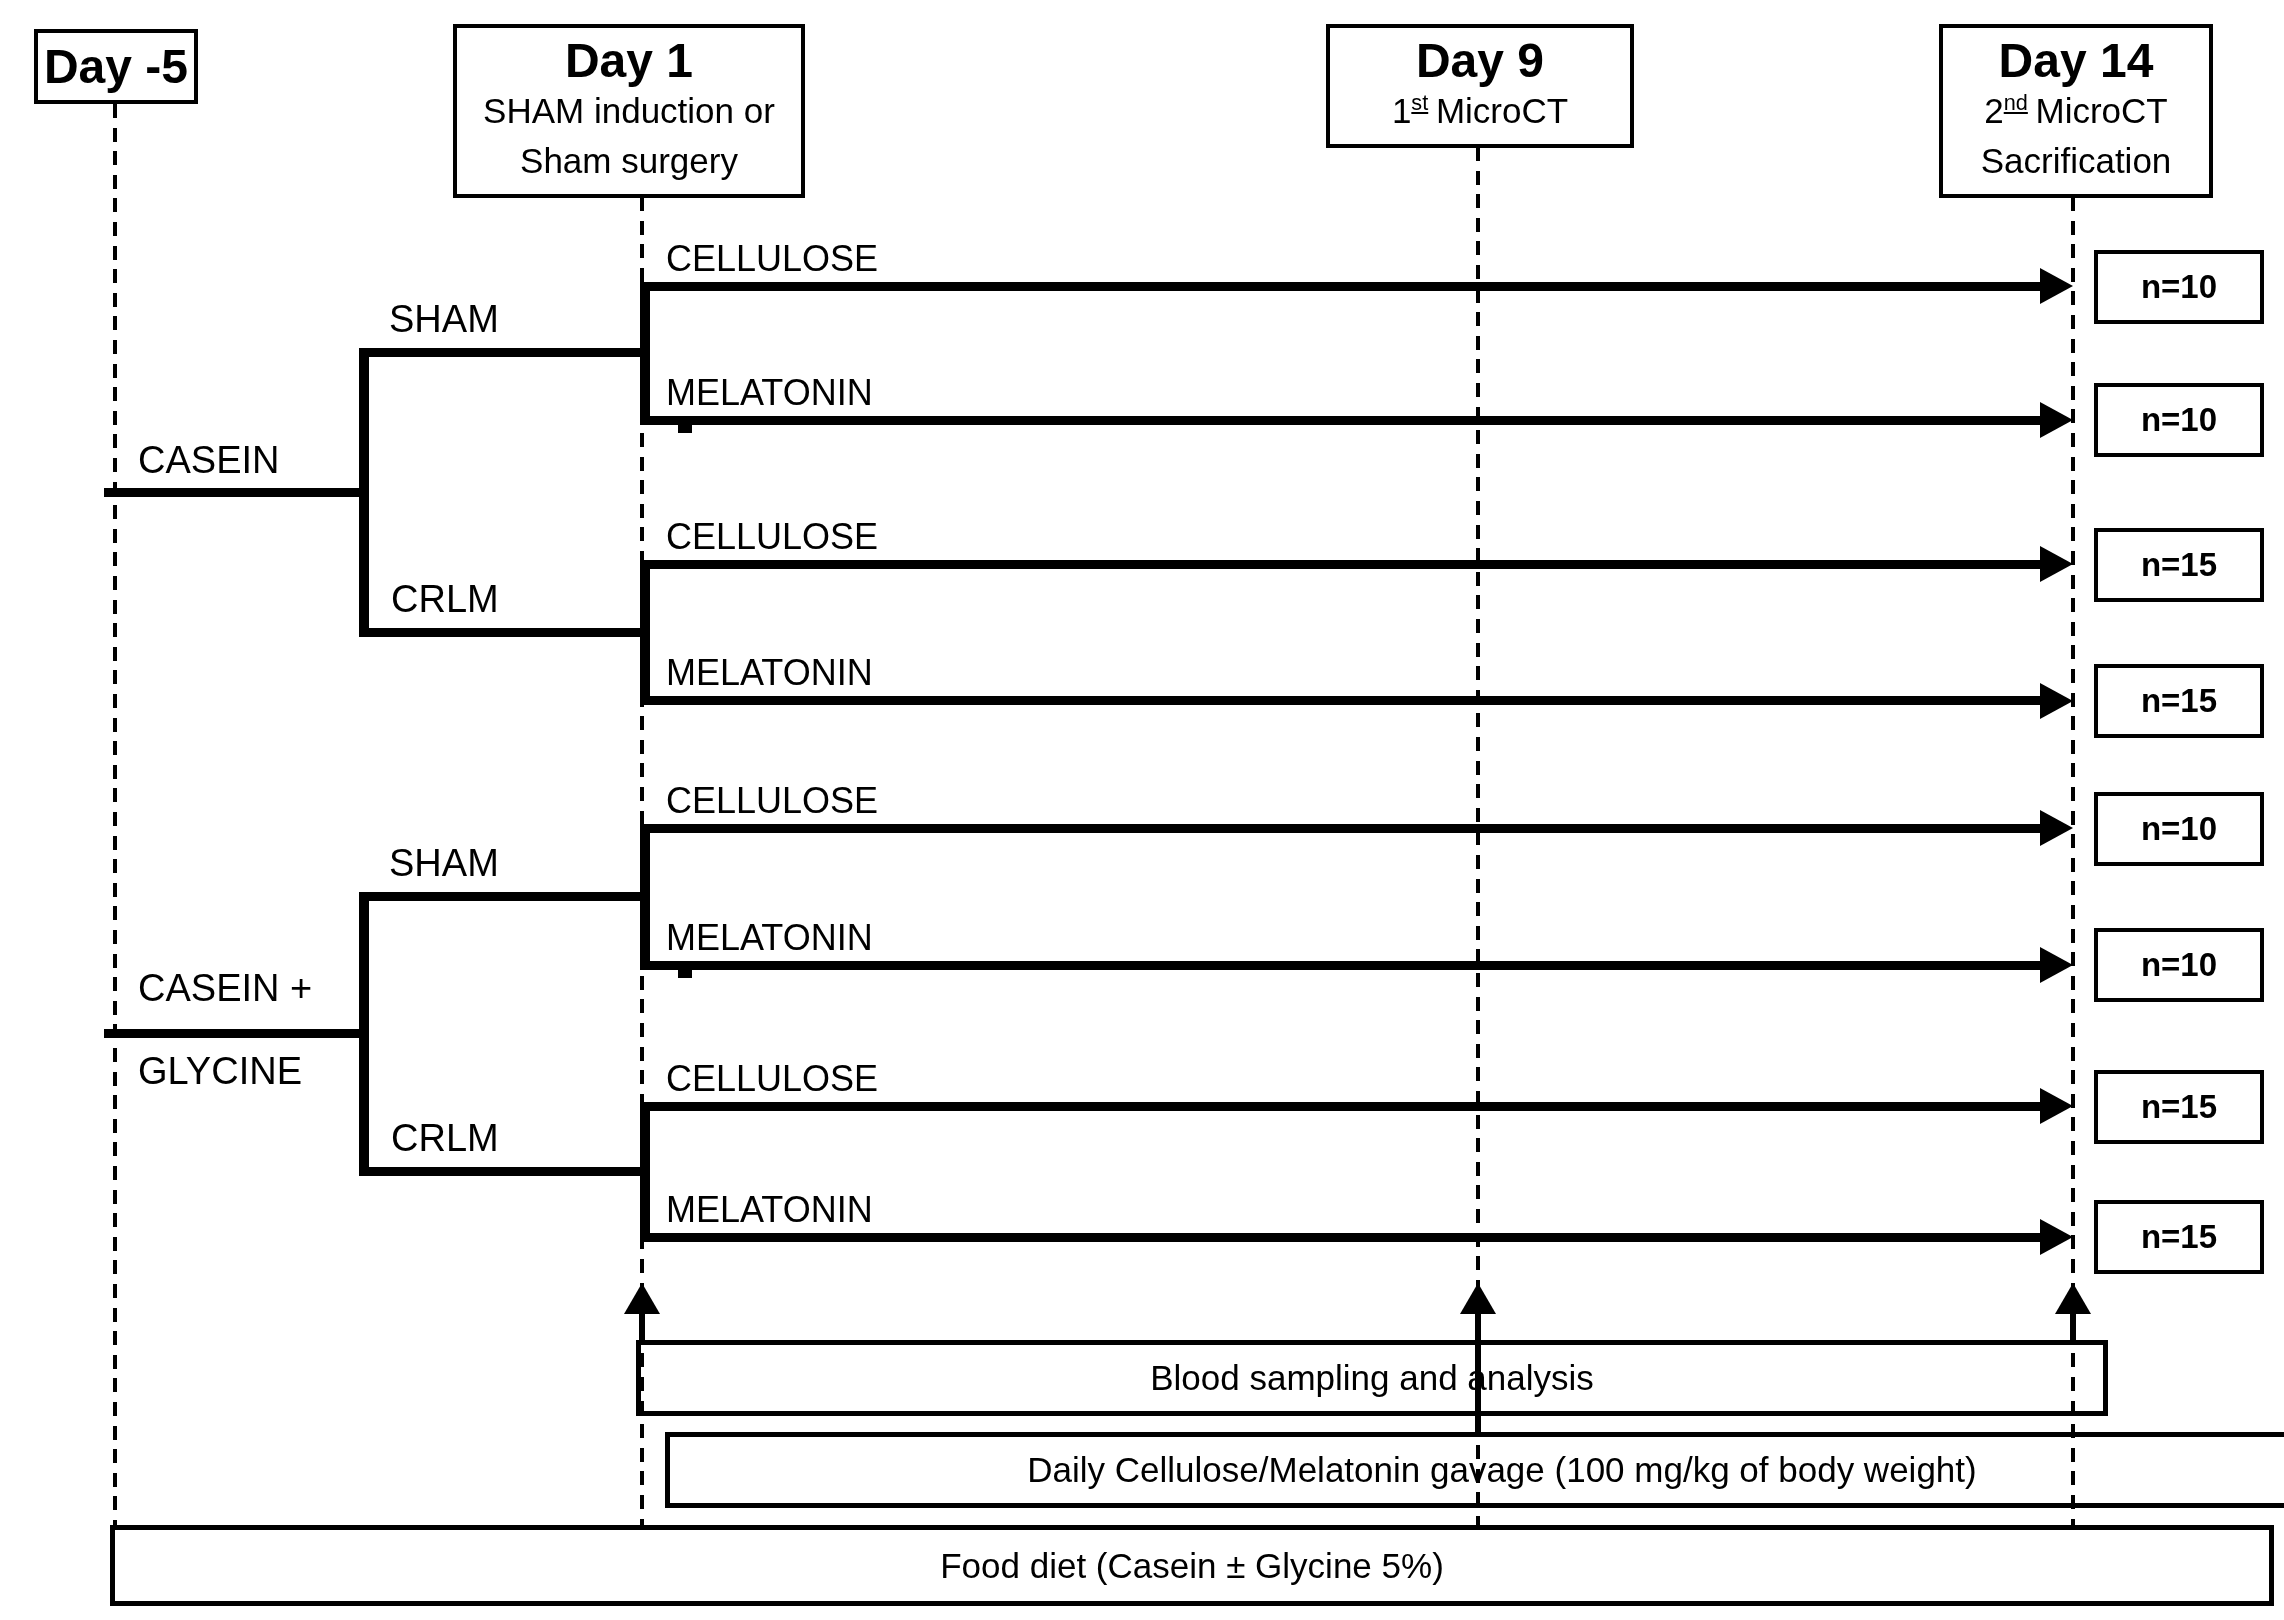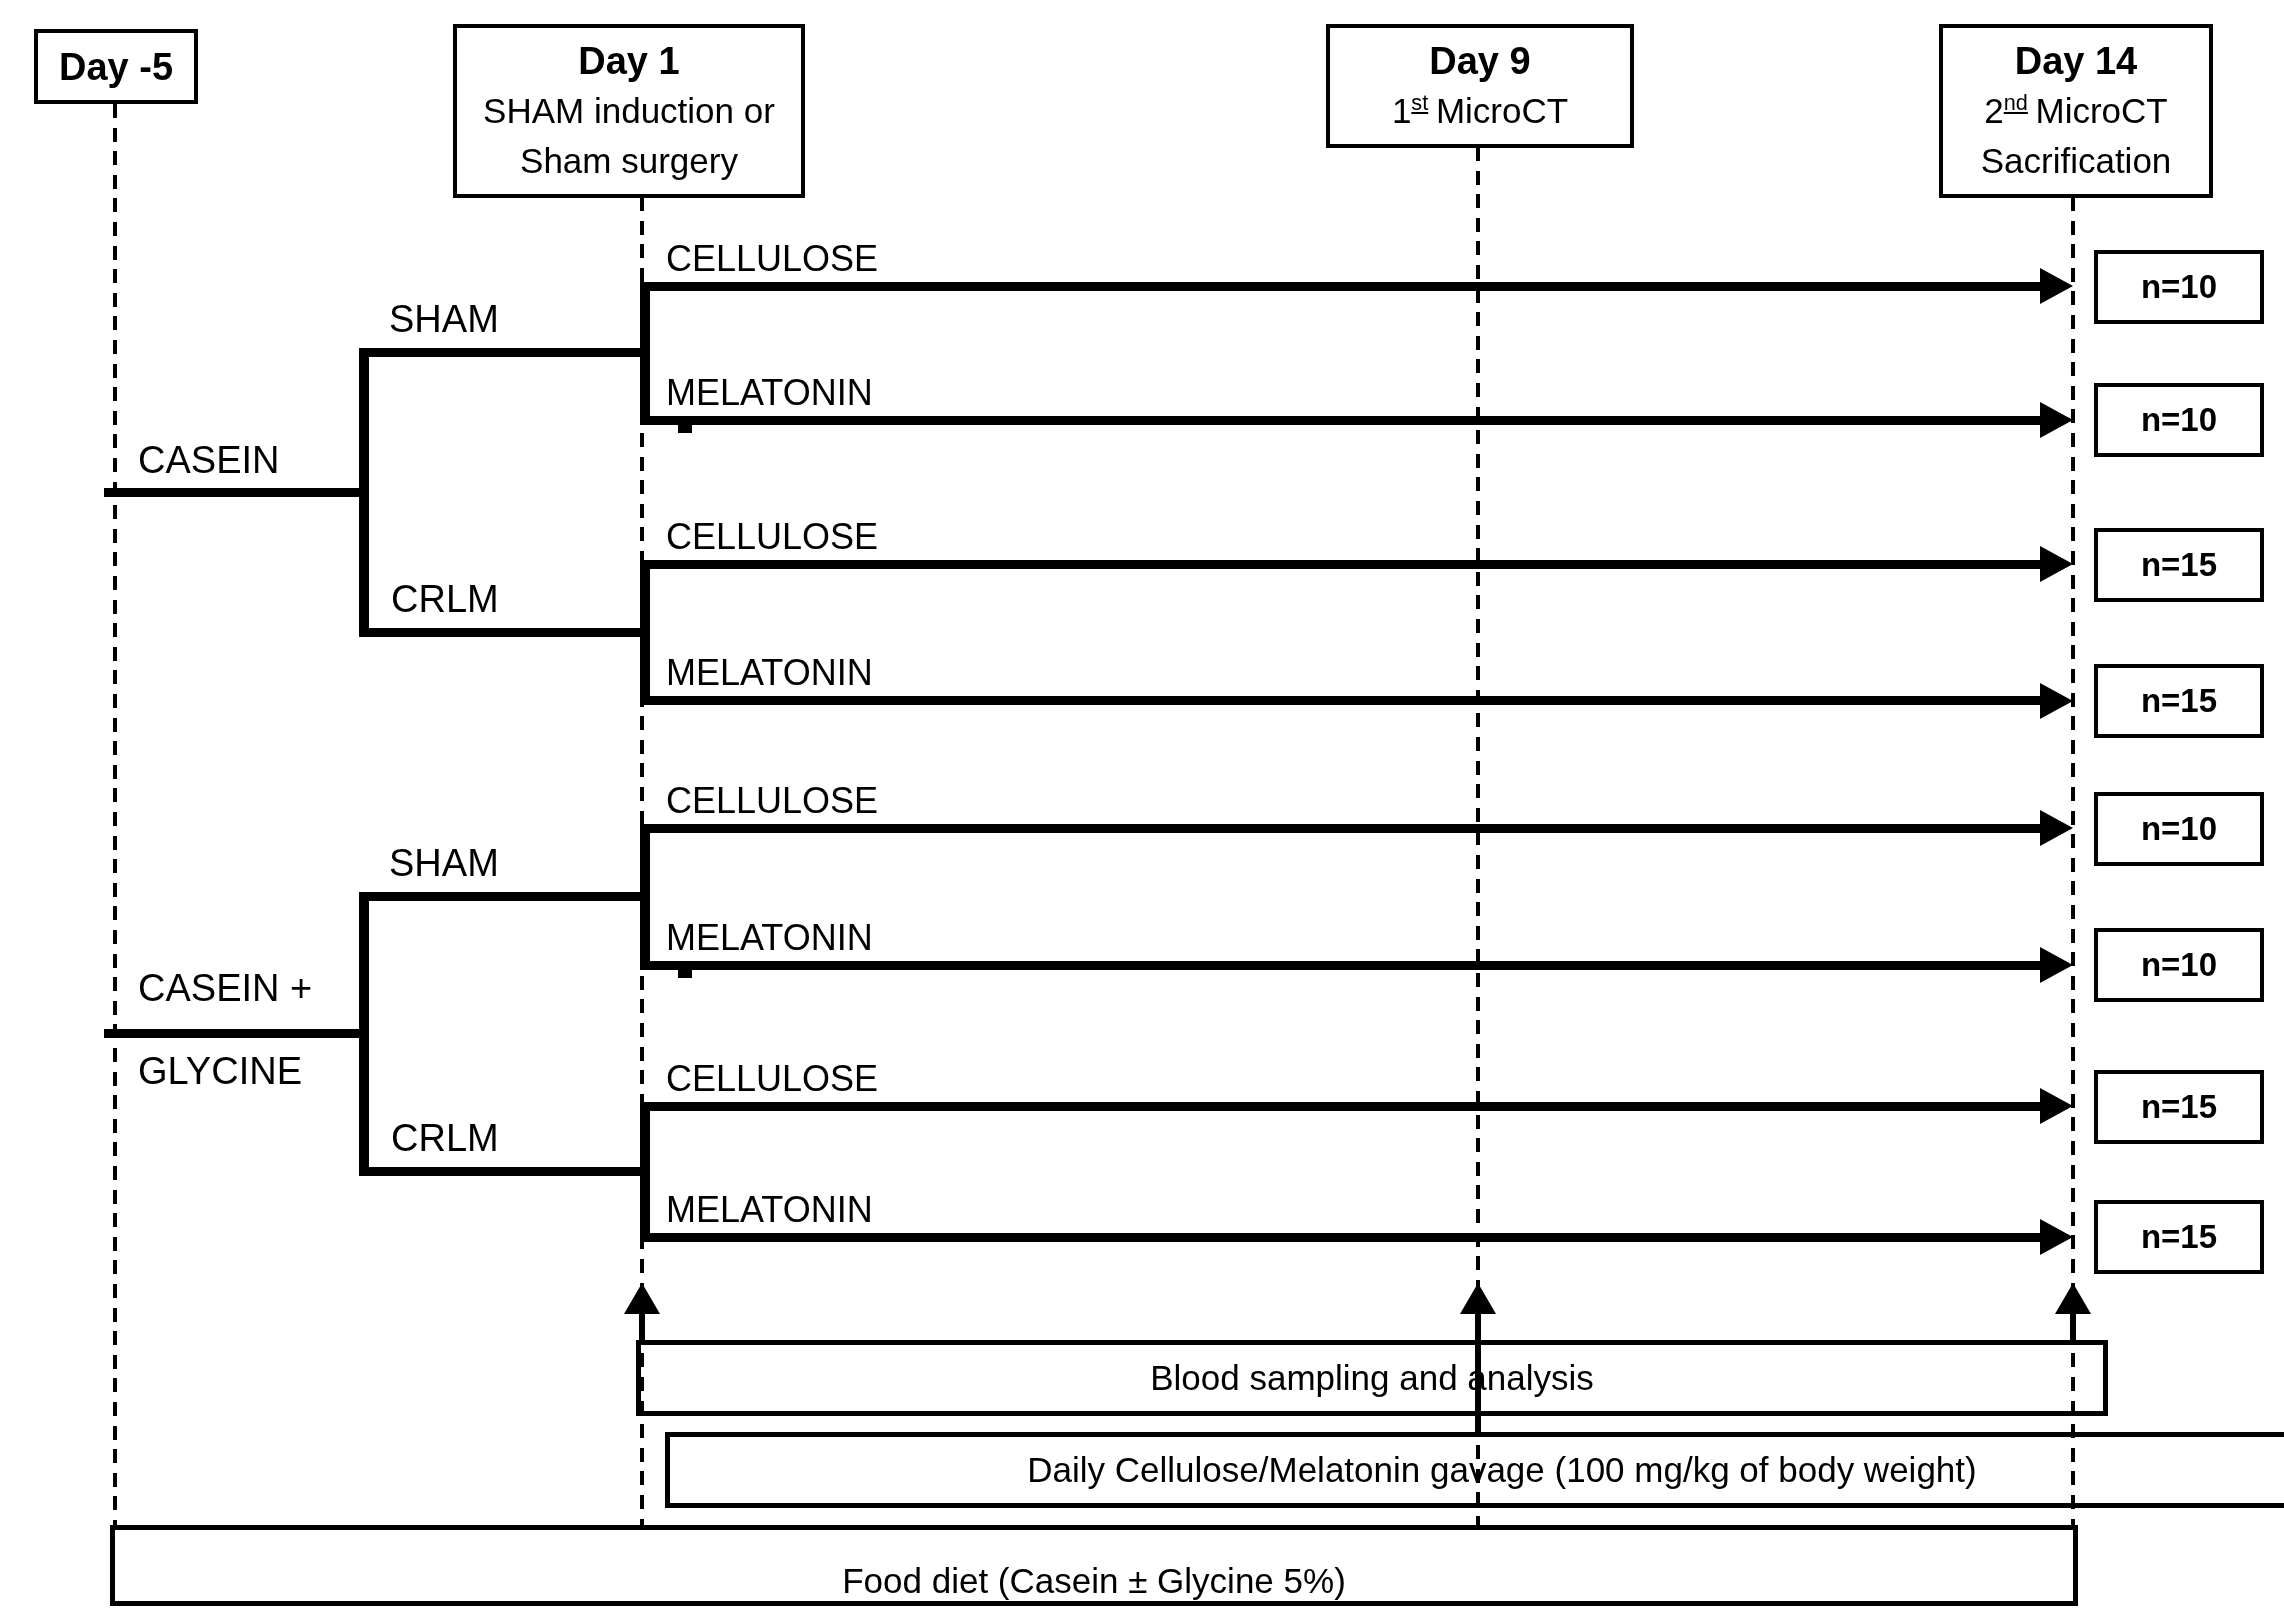--- a/index.html
+++ b/index.html
@@ -10,21 +10,21 @@
   }
   .guide {
     position:absolute; width:4.2px;
     background-image:repeating-linear-gradient(180deg,#000 0px,#000 14px,transparent 14px,transparent 23.6px);
   }
   .daybox {
     position:absolute; border:4.9px solid #000; background:#fff; box-sizing:border-box;
     display:flex; flex-direction:column; align-items:center; justify-content:center;
     text-align:center; line-height:50px; font-size:35px;
   }
-  .daybox .title { font-weight:bold; font-size:38px; }
+  .daybox .title { font-weight:bold; font-size:48px; }
   .sup { font-size:0.62em; vertical-align:super; line-height:0;text-decoration:underline; }
   .rest { margin-left:0.22em; }
   .hline { position:absolute; height:9px; background:#000; }
   .vline { position:absolute; width:9.7px; background:#000; }
   .tick  { position:absolute; width:14px; height:8.3px; background:#000; }
   .arm-label, .branch-label, .diet-label {
     position:absolute; font-size:36px; line-height:39px; white-space:nowrap;
   }
   .branch-label, .diet-label { font-size:38px; }
   .arrow-right {
@@ -167,18 +167,18 @@
   <div class="stem" style="left:1475px; top:1311px; height:124px;"></div>
   <div class="arrow-up" style="left:2055px; top:1283px;"></div>
   <div class="stem" style="left:2070px; top:1311px; height:33px;"></div>
 
   <div class="bar" style="left:636px; top:1340px; width:1472px; height:76px;">
     <span>Blood sampling and analysis</span>
   </div>
   <div class="bar" style="left:665px; top:1432px; width:1674px; height:76px;">
     <span>Daily Cellulose/Melatonin gavage (100 mg/kg of body weight)</span>
   </div>
-  <div class="bar" style="left:110px; top:1525px; width:1968px; height:81px;align-items:flex-end;">
+  <div class="bar" style="left:110px; top:1525px; width:2164px; height:81px;">
     <span>Food diet (Casein ± Glycine 5%)</span>
   </div>
 
 </div>
 
 
 </body></html>

